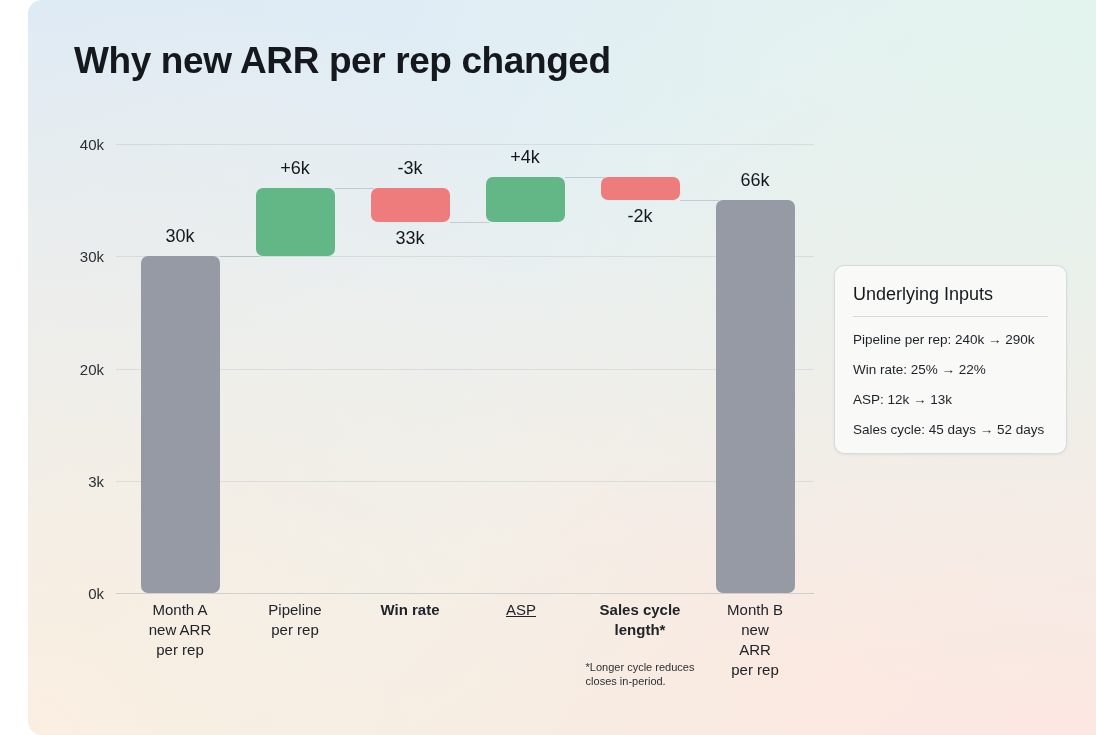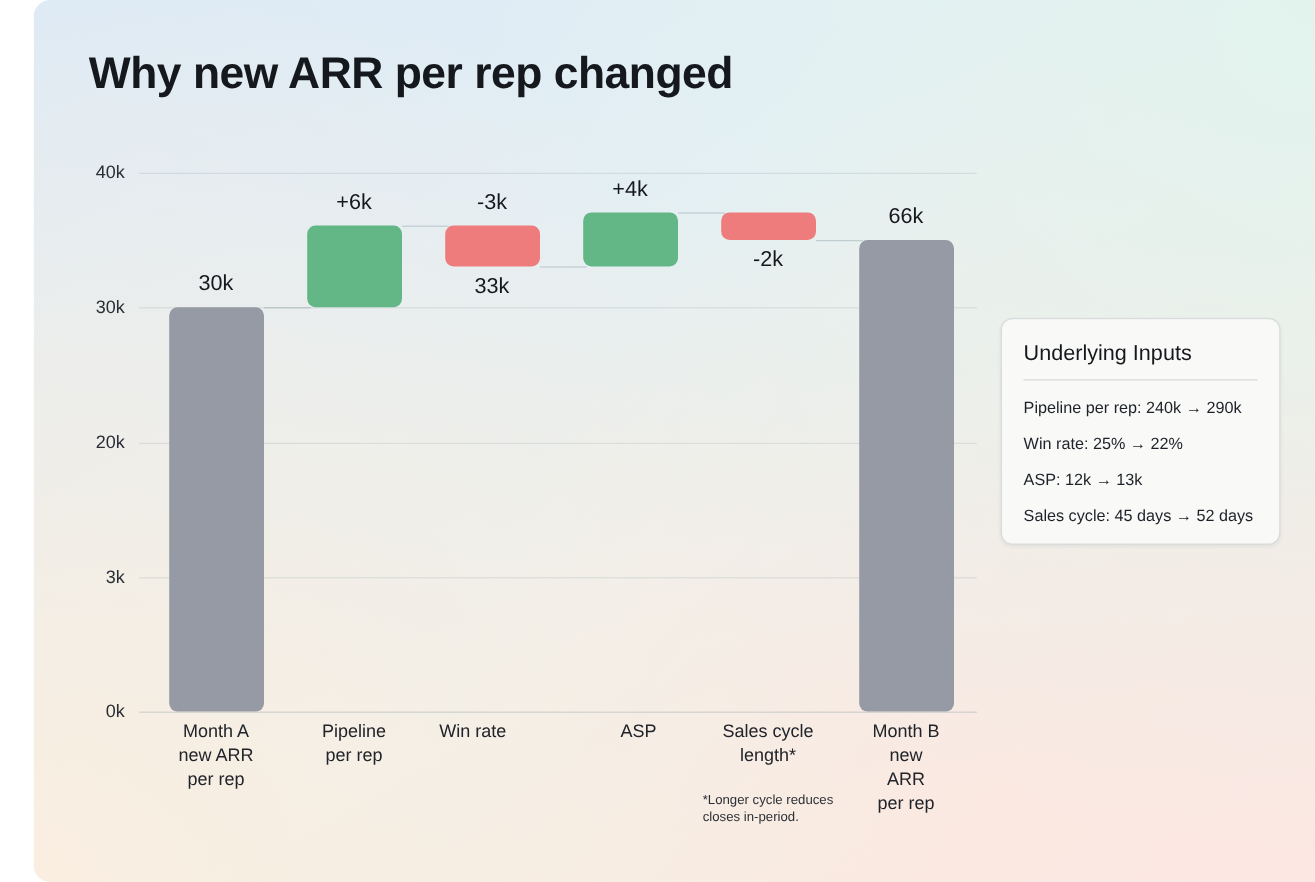--- a/index.html
+++ b/index.html
@@ -187,23 +187,23 @@
     <div class="bar-label" style="left:524px; top:62px;">-2k</div>
 
     <div class="bar total" style="left:600px; top:56px; width:79px; height:393px;"></div>
     <div class="bar-label" style="left:639px; top:26px;">66k</div>
 
     <div class="xlabel" style="left:64px;">Month A
 new ARR
 per rep</div>
     <div class="xlabel" style="left:179px;">Pipeline
 per rep</div>
-    <div class="xlabel" style="left:278px;">Win rate</div>
-    <div class="xlabel" style="left:416px;">ASP</div>
-    <div class="xlabel" style="left:524px;">Sales cycle
+    <div class="xlabel" style="left:294px;font-weight:bold;">Win rate</div>
+    <div class="xlabel" style="left:405px;text-decoration:underline;">ASP</div>
+    <div class="xlabel" style="left:524px;font-weight:bold;">Sales cycle
 length*</div>
     <div class="xlabel" style="left:639px;">Month B
 new ARR
 per rep</div>
 
     <div class="xnote" style="left:524px;">*Longer cycle reduces
 closes in-period.</div>
   </div>
 
   <div id="info-panel">

